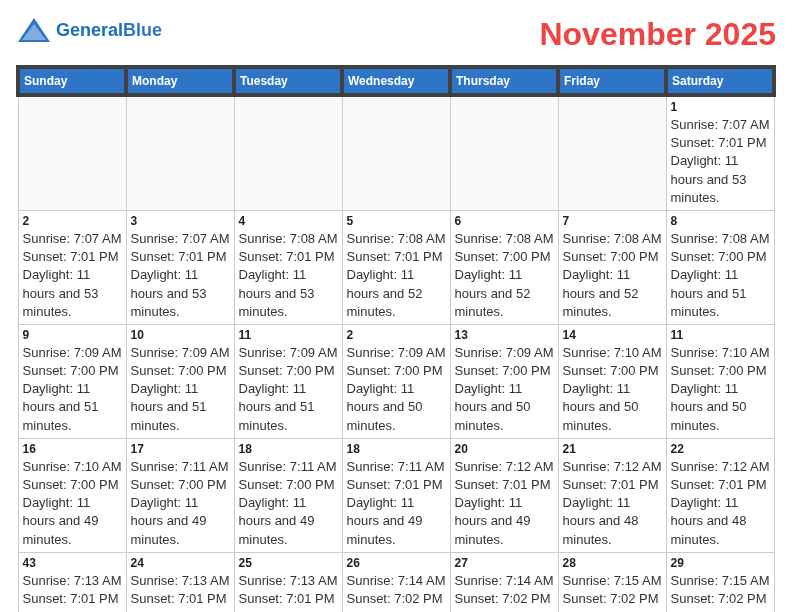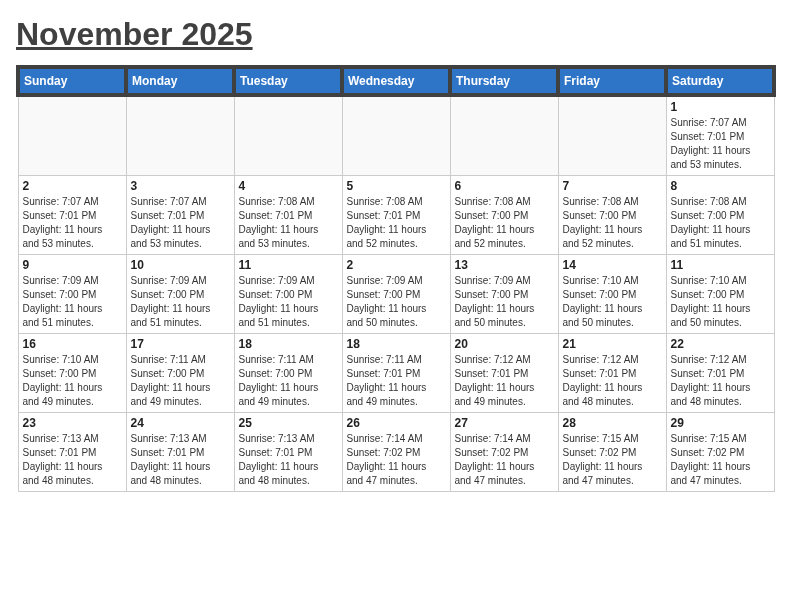--- a/index.html
+++ b/index.html
@@ -33,22 +33,21 @@
     .logo-icon {
       width: 36px;
       height: 28px;
     }
     .title-block {
       text-align: right;
     }
     .month-title {
       font-size: 32px;
       font-weight: bold;
-      color: #404040;
-      text-decoration: underline;
+      color: #ef4444;
     }
     .location-title {
       font-size: 15px;
       color: #444;
     }
     .calendar {
       width: 100%;
       border-collapse: collapse;
       border: 1px solid #ccc;
     }
@@ -70,32 +69,41 @@
       font-size: 9.5px;
       color: #222;
     }
     .day-number {
       font-size: 12px;
       font-weight: bold;
       display: block;
       margin-bottom: 2px;
     }
     .day-info {
-      font-size: 10px;
+      font-size: 13px;
       line-height: 1.4;
       color: #333;
     }
     .empty-cell {
       background: #f9f9f9;
     }
   </style>
 </head>
 <body>
 
 <div class="header-section">
+  <div class="logo">
+    <svg class="logo-icon" viewBox="0 0 36 28">
+      <polygon points="18,2 34,26 2,26" fill="#2e75c8"></polygon>
+      <polygon points="18,8 30,24 6,24" fill="#fff" opacity="0.4"></polygon>
+    </svg>
+    <div class="logo-text">
+      <span>General</span><span style="color:#2e75c8">Blue</span>
+    </div>
+  </div>
   <div class="title-block">
     <div class="month-title">November 2025</div>
   </div>
 </div>
 
 <table class="calendar">
   <thead>
     <tr>
       <th>Sunday</th>
       <th>Monday</th>
@@ -204,21 +212,21 @@
           <span class="day-number">21</span>
           <div class="day-info">Sunrise: 7:12 AM<br>Sunset: 7:01 PM<br>Daylight: 11 hours and 48 minutes.</div>
         </td>
         <td>
           <span class="day-number">22</span>
           <div class="day-info">Sunrise: 7:12 AM<br>Sunset: 7:01 PM<br>Daylight: 11 hours and 48 minutes.</div>
         </td>
       </tr>
       <tr>
         <td>
-          <span class="day-number">23</span>
+          <span class="day-number">43</span>
           <div class="day-info">Sunrise: 7:13 AM<br>Sunset: 7:01 PM<br>Daylight: 11 hours and 48 minutes.</div>
         </td>
         <td>
           <span class="day-number">24</span>
           <div class="day-info">Sunrise: 7:13 AM<br>Sunset: 7:01 PM<br>Daylight: 11 hours and 48 minutes.</div>
         </td>
         <td>
           <span class="day-number">25</span>
           <div class="day-info">Sunrise: 7:13 AM<br>Sunset: 7:01 PM<br>Daylight: 11 hours and 48 minutes.</div>
         </td>

